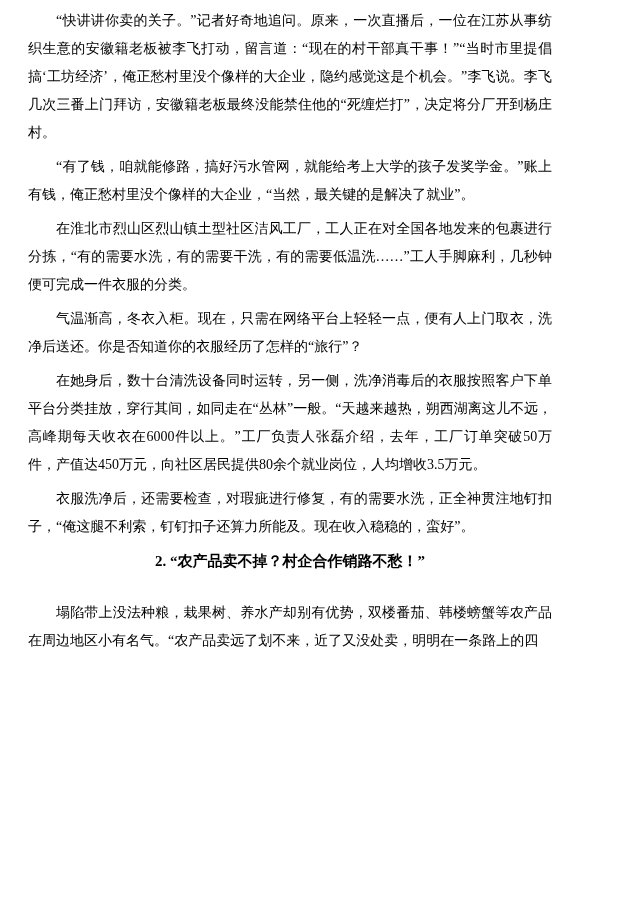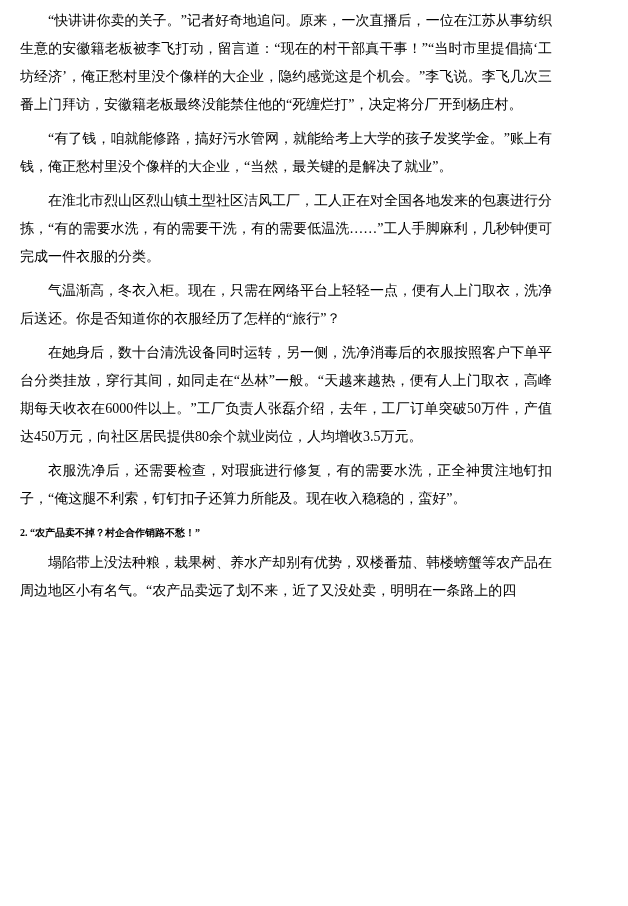--- a/index.html
+++ b/index.html
@@ -10,44 +10,45 @@
   }
   body {
     width: 628px;
     height: 906px;
     overflow: hidden;
   }
   .doc-page {
     box-sizing: border-box;
     width: 628px;
     height: 906px;
-    padding: 7px 76px 0 20px;
+    padding: 7px 76px 0 28px;
     font-family: "Liberation Serif", "DejaVu Serif", serif;
     font-size: 14px;
     line-height: 28px;
     text-align: justify;
   }
   .para {
     margin: 0 0 6px 0;
     text-indent: 2em;
     word-break: break-all;
   }
   .section-heading {
-    margin: 0 0 2px 0;
+    margin: 0 0 24px 0;
     text-indent: 0;
+    text-align: center;
     font-weight: bold;
-    font-size: 10px;
+    font-size: 15px;
     line-height: 28px;
   }
 </style>
 </head>
 <body>
 
 <div class="doc-page">
   <p class="para">“快讲讲你卖的关子。”记者好奇地追问。原来，一次直播后，一位在江苏从事纺织生意的安徽籍老板被李飞打动，留言道：“现在的村干部真干事！”“当时市里提倡搞‘工坊经济’，俺正愁村里没个像样的大企业，隐约感觉这是个机会。”李飞说。李飞几次三番上门拜访，安徽籍老板最终没能禁住他的“死缠烂打”，决定将分厂开到杨庄村。</p>
   <p class="para">“有了钱，咱就能修路，搞好污水管网，就能给考上大学的孩子发奖学金。”账上有钱，俺正愁村里没个像样的大企业，“当然，最关键的是解决了就业”。</p>
   <p class="para">在淮北市烈山区烈山镇土型社区洁风工厂，工人正在对全国各地发来的包裹进行分拣，“有的需要水洗，有的需要干洗，有的需要低温洗……”工人手脚麻利，几秒钟便可完成一件衣服的分类。</p>
   <p class="para">气温渐高，冬衣入柜。现在，只需在网络平台上轻轻一点，便有人上门取衣，洗净后送还。你是否知道你的衣服经历了怎样的“旅行”？</p>
-  <p class="para">在她身后，数十台清洗设备同时运转，另一侧，洗净消毒后的衣服按照客户下单平台分类挂放，穿行其间，如同走在“丛林”一般。“天越来越热，便有人上门取衣，高峰期每天收衣在6000件以上。”工厂负责人张磊介绍，去年，工厂订单突破50万件，产值达450万元，向社区居民提供80余个就业岗位，人均增收3.5万元。</p>
+  <p class="para">在她身后，数十台清洗设备同时运转，另一侧，洗净消毒后的衣服按照客户下单平台分类挂放，穿行其间，如同走在“丛林”一般。“天越来越热，朔西湖离这儿不远，高峰期每天收衣在6000件以上。”工厂负责人张磊介绍，去年，工厂订单突破50万件，产值达450万元，向社区居民提供80余个就业岗位，人均增收3.5万元。</p>
   <p class="para">衣服洗净后，还需要检查，对瑕疵进行修复，有的需要水洗，正全神贯注地钉扣子，“俺这腿不利索，钉钉扣子还算力所能及。现在收入稳稳的，蛮好”。</p>
   <h2 class="section-heading">2. “农产品卖不掉？村企合作销路不愁！”</h2>
   <p class="para">塌陷带上没法种粮，栽果树、养水产却别有优势，双楼番茄、韩楼螃蟹等农产品在周边地区小有名气。“农产品卖远了划不来，近了又没处卖，明明在一条路上的四</p>
 </div>
 
 </body></html>

